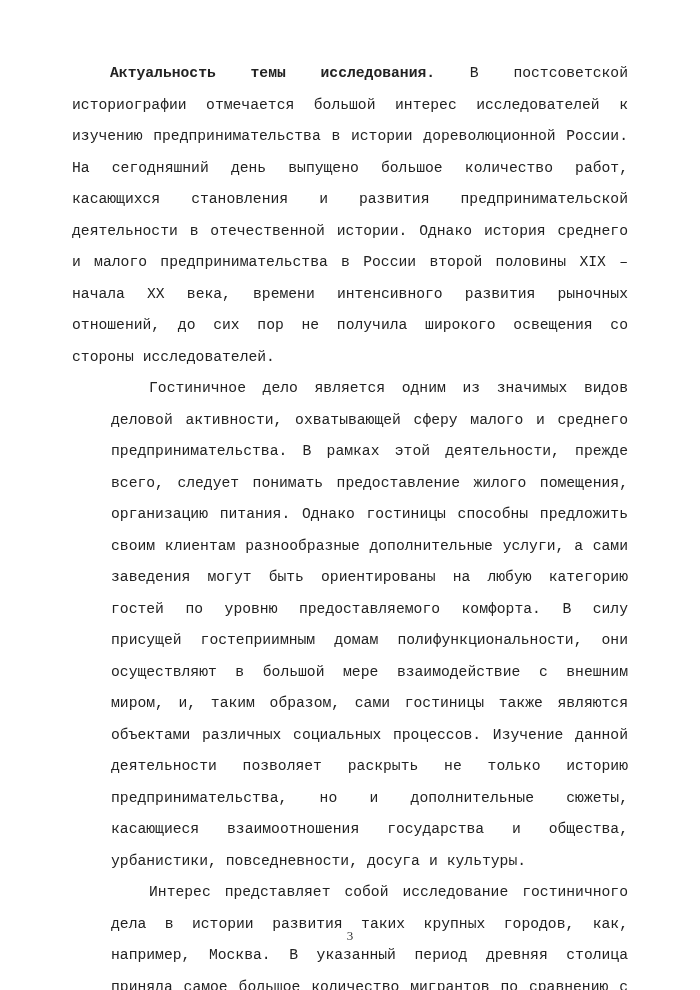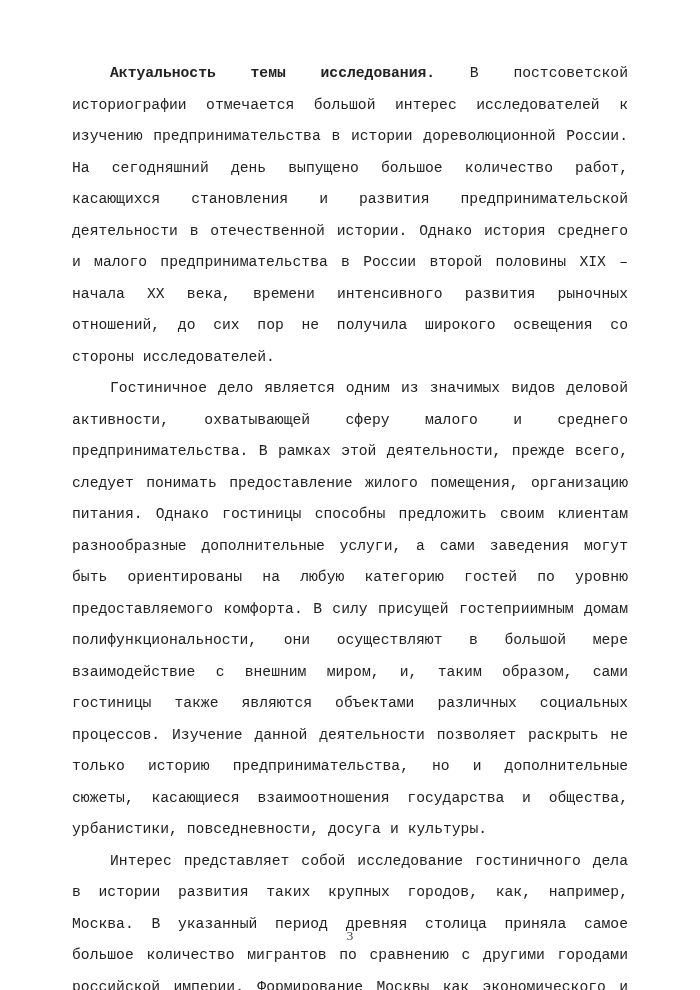--- a/index.html
+++ b/index.html
@@ -35,20 +35,21 @@
     text-align: justify;
     text-justify: inter-word;
     font-size: 14.7px;
     line-height: 31.5px;
     text-indent: 38px;
     color: #222222;
     word-spacing: 0.2px;
   }
   p.para + p.para {
     margin-top: 0px;
+    margin-left: 39px;
   }
   .lead {
     font-weight: bold;
   }
   .page-number {
     position: absolute;
     top: 928px;
     left: 0;
     width: 700px;
     text-align: center;

